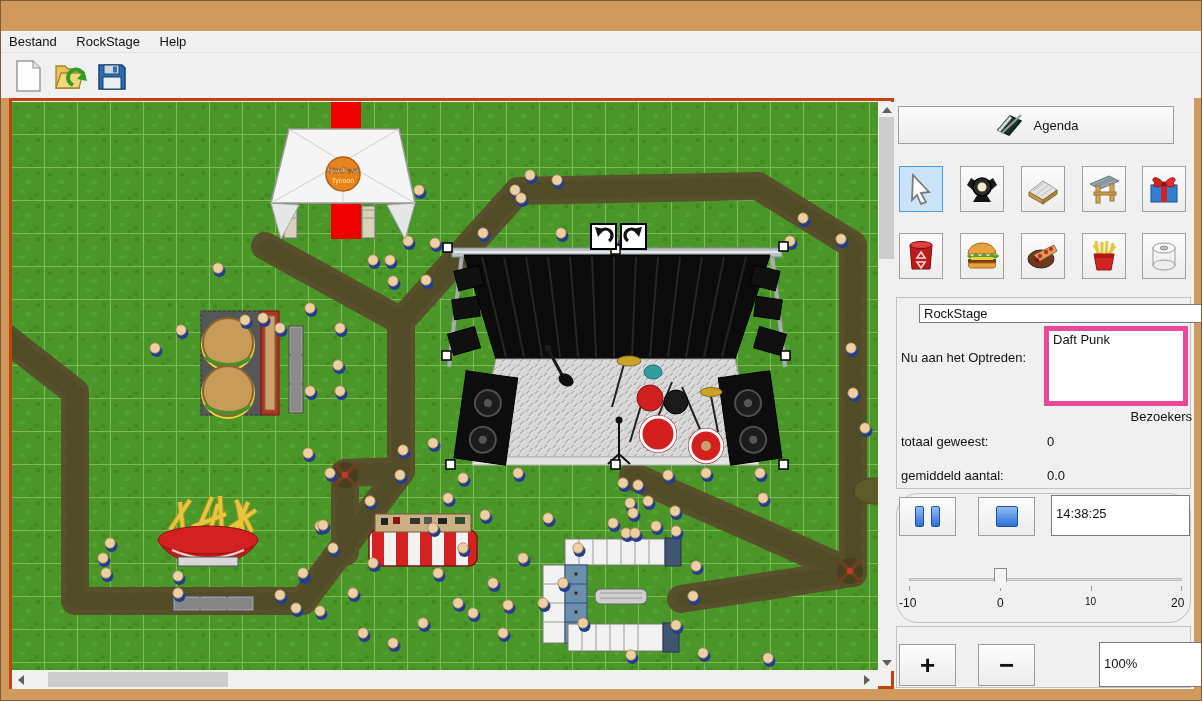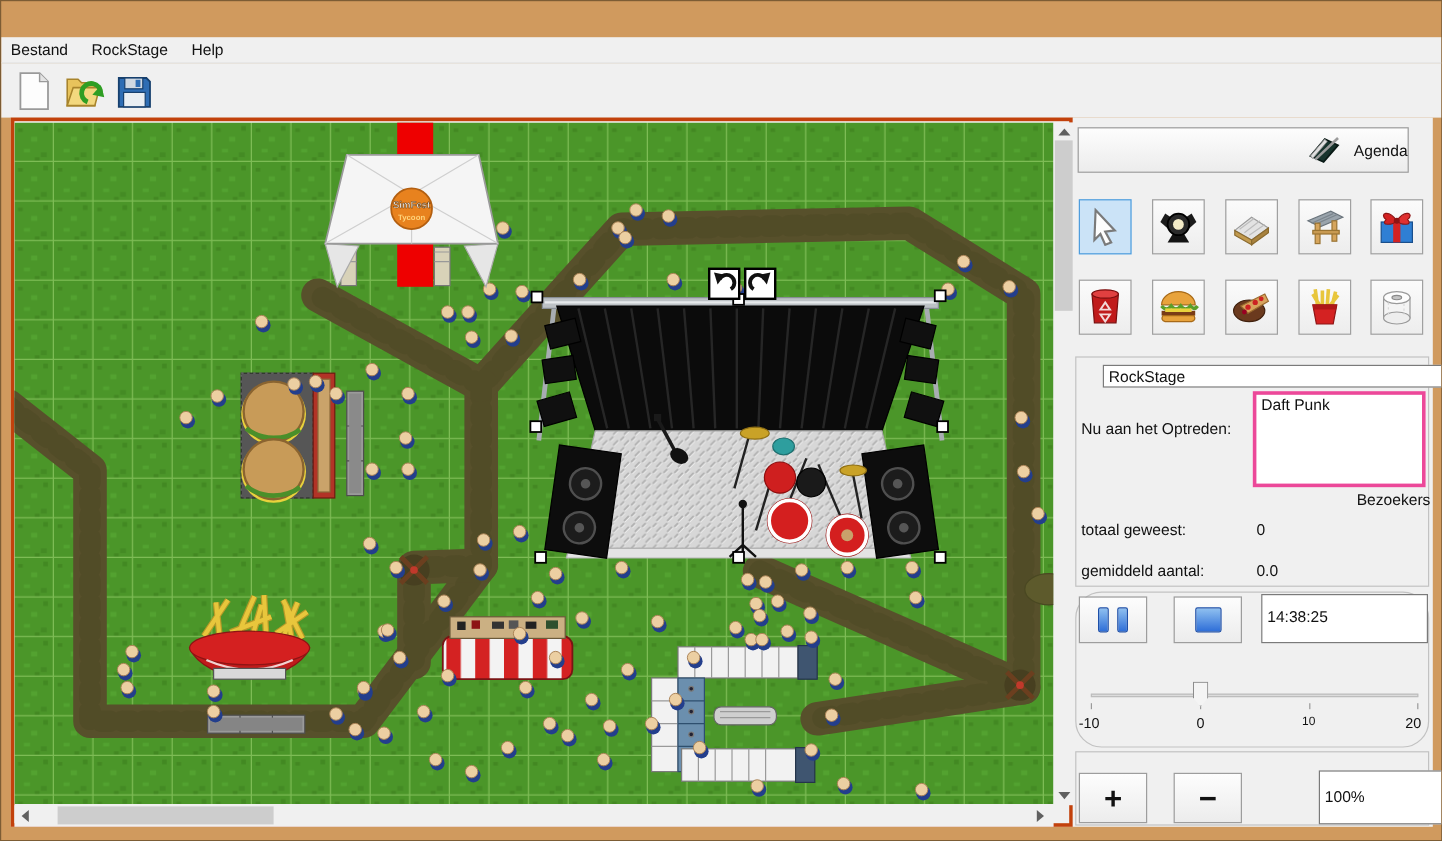--- a/index.html
+++ b/index.html
@@ -30,30 +30,30 @@
                border:3px solid #c2410c;}
   .map-svg{position:absolute;left:0;top:1px;}
   .vscroll{position:absolute;left:866px;top:1px;width:17px;height:569px;background:#f0f0f0;}
   .hscroll{position:absolute;left:0;top:570px;width:866px;height:18px;background:#f0f0f0;}
   .sb-thumb{position:absolute;background:#cdcdcd;}
   .arrow{position:absolute;width:0;height:0;}
   
   .panel{position:absolute;left:893px;top:97px;width:300px;height:591px;background:#f0f0f0;}
   .btn{background:linear-gradient(#fdfdfd,#ececec);border:1px solid #9d9d9d;}
   .agenda-btn{position:absolute;left:4px;top:8px;width:276px;height:38px;display:flex;
-              align-items:center;justify-content:flex-end;gap:10px;font-size:13px;color:#111;}
+              align-items:center;justify-content:center;gap:10px;font-size:13px;color:#111;}
   .tool-btn{position:absolute;width:44px;height:46px;display:flex;align-items:center;
             justify-content:center;background:linear-gradient(#fbfbfb,#ededed);
             border:1px solid #a0a0a0;}
   .tool-btn.selected{background:#cbe3f7;border:1px solid #4f9ddd;}
   .groupbox{position:absolute;border:1px solid #c2c2c2;background:#f0f0f0;}
   .lbl{position:absolute;font-size:13px;color:#111;}
   .tb-input{position:absolute;background:#fff;border:1px solid #7a7a7a;font-size:13px;
             color:#111;padding:1px 4px;}
-  .listbox{position:absolute;background:#fff;border:3px solid #ec4899;font-size:13px;
+  .listbox{position:absolute;background:#fff;border:5px solid #ec4899;font-size:13px;
            color:#111;padding:1px 4px;}
   .blue-grad{background:linear-gradient(#8fc0f0,#2f6fd8);border:1px solid #1d4fa8;border-radius:2px;}
   .slider-track{position:absolute;height:3px;background:#dcdcdc;border:1px solid #bdbdbd;}
   .slider-thumb{position:absolute;width:13px;height:21px;background:#f4f4f4;border:1px solid #8c8c8c;
                 clip-path:polygon(0 0,100% 0,100% 62%,50% 100%,0 62%);}
   .tick{position:absolute;width:1px;height:5px;background:#9a9a9a;}
   .pm-btn{position:absolute;font-size:26px;font-weight:bold;color:#111;display:flex;
           align-items:center;justify-content:center;}
 </style>
 </head>

